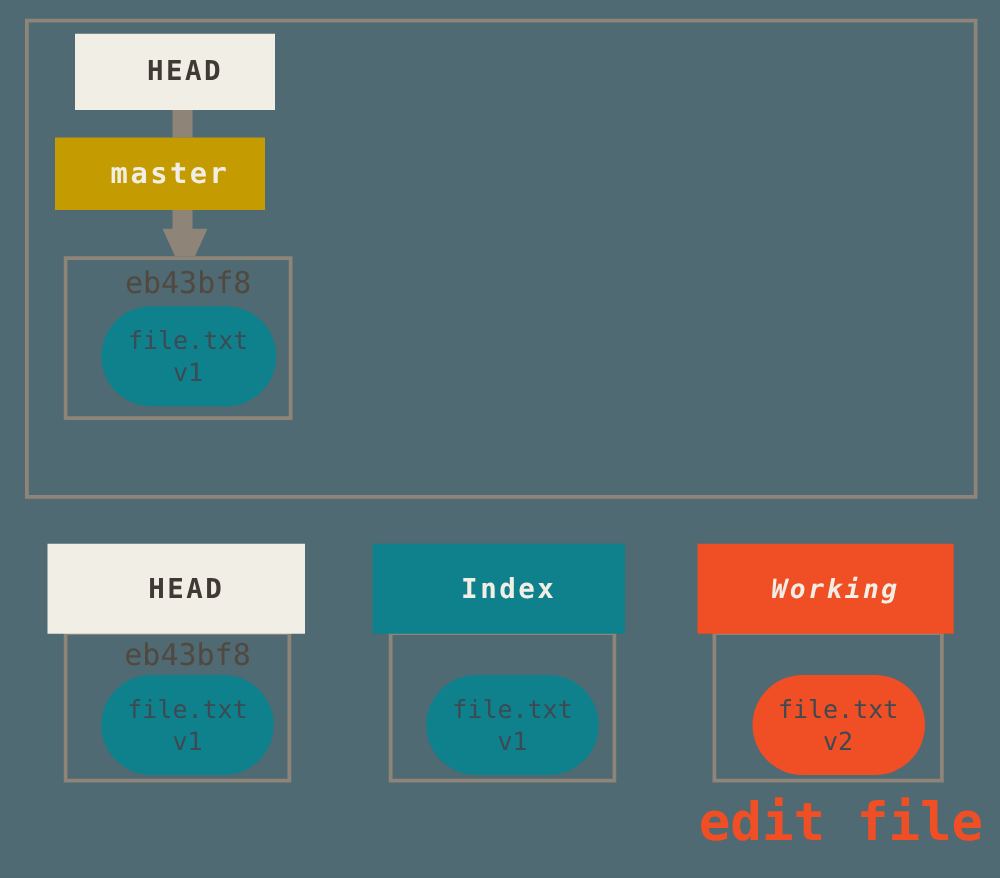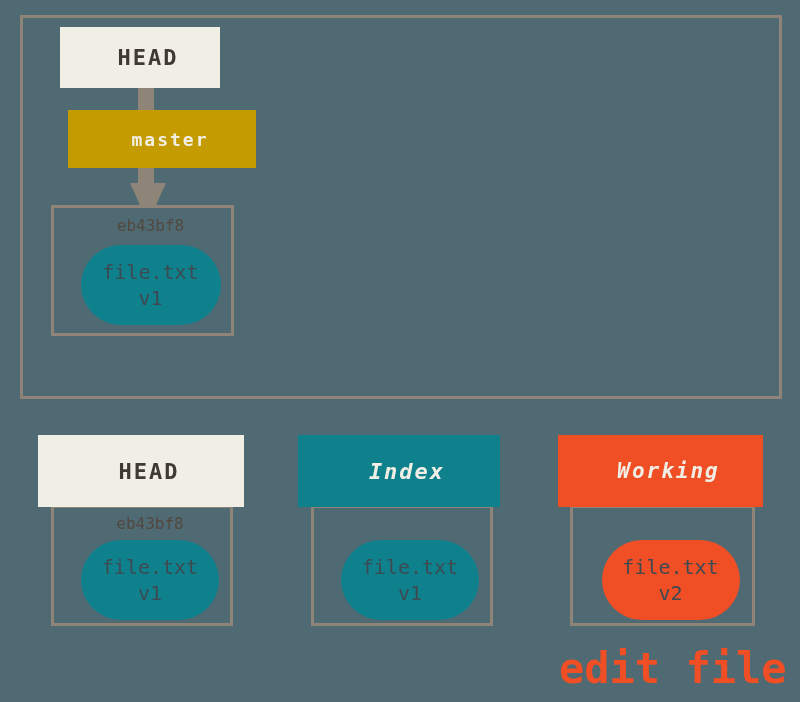--- a/index.html
+++ b/index.html
@@ -9,59 +9,59 @@
     overflow:hidden;
   }
   .abs{position:absolute;box-sizing:border-box;padding-left:16px;}
   
   .repo-box{left:20px;top:15px;width:762px;height:384px;border:3px solid #8e8478;}
   .repo-label{left:30px;top:370px;font-size:22px;color:#6d6459;letter-spacing:1px;}
   
   .head-ref{left:60px;top:27px;width:160px;height:61px;background:#f1efe5;
     display:flex;align-items:center;justify-content:center;
     font-size:22px;font-weight:bold;color:#403a34;letter-spacing:2px;}
-  .master-ref{left:68px;top:110px;width:188px;height:58px;background:#c49b00;
+  .master-ref{left:44px;top:110px;width:168px;height:58px;background:#c49b00;
     display:flex;align-items:center;justify-content:center;
-    font-size:18px;font-weight:bold;color:#f1efe5;letter-spacing:2px;}
+    font-size:23px;font-weight:bold;color:#f1efe5;letter-spacing:2px;}
   .arrow-line{width:4px;background:#8e8478;}
   .line1{left:138px;top:88px;height:22px;}
   .line2{left:138px;top:168px;height:16px;}
   .arrowhead{left:130px;top:183px;width:0;height:0;
     border-left:10px solid transparent;border-right:10px solid transparent;
     border-top:22px solid #8e8478;}
   
   .commit-box{left:51px;top:205px;width:183px;height:131px;border:3px solid #8e8478;
     display:flex;flex-direction:column;align-items:center;}
-  .hash-label{font-size:16px;color:#51493f;line-height:24px;margin-top:6px;}
+  .hash-label{font-size:24px;color:#51493f;line-height:24px;margin-top:6px;}
   .pill{width:138px;height:80px;border-radius:40px;
     display:flex;flex-direction:column;align-items:center;justify-content:center;
     font-size:20px;line-height:26px;color:#3d4a52;text-align:center;}
   .pill.teal{background:#0f818d;}
   .pill.orange{background:#f04e24;}
   .commit-box .pill{margin-top:7px;width:140px;}
   
   .area-header{height:72px;display:flex;flex-direction:column;align-items:center;
     justify-content:center;font-size:22px;font-weight:bold;letter-spacing:2px;z-index:2;}
   .hdr-head{left:38px;top:435px;width:206px;background:#f1efe5;color:#403a34;}
-  .hdr-index{left:298px;top:435px;width:202px;background:#0f818d;color:#f1efe5;font-style:italic;}
+  .hdr-index{left:298px;top:435px;width:202px;background:#0f818d;color:#f1efe5;}
   .hdr-wd{left:558px;top:435px;width:205px;background:#f04e24;color:#f1efe5;
     font-size:21px;letter-spacing:2px;font-style:italic;}
   .hdr-wd .line{line-height:24px;}
   
   .area-box{top:505px;height:121px;border:3px solid #8e8478;z-index:1;
     display:flex;flex-direction:column;align-items:center;}
   .box-head{left:51px;width:182px;}
   .box-index{left:311px;width:182px;}
   .box-wd{left:570px;width:185px;}
   .box-head .hash-label{margin-top:4px;}
   .box-head .pill{margin-top:4px;}
   .box-index .pill,.box-wd .pill{margin-top:32px;}
   
   .edit-file{left:543px;top:633px;font-size:42px;font-weight:bold;color:#f04e24;
-    letter-spacing:0px;white-space:nowrap;margin-top:11px;}
+    letter-spacing:0px;white-space:nowrap;}
 </style>
 </head>
 <body>
 
 <div id="canvas">
 
   <div class="abs repo-box"></div>
 
   <div class="abs head-ref">
     <span>HEAD</span>

